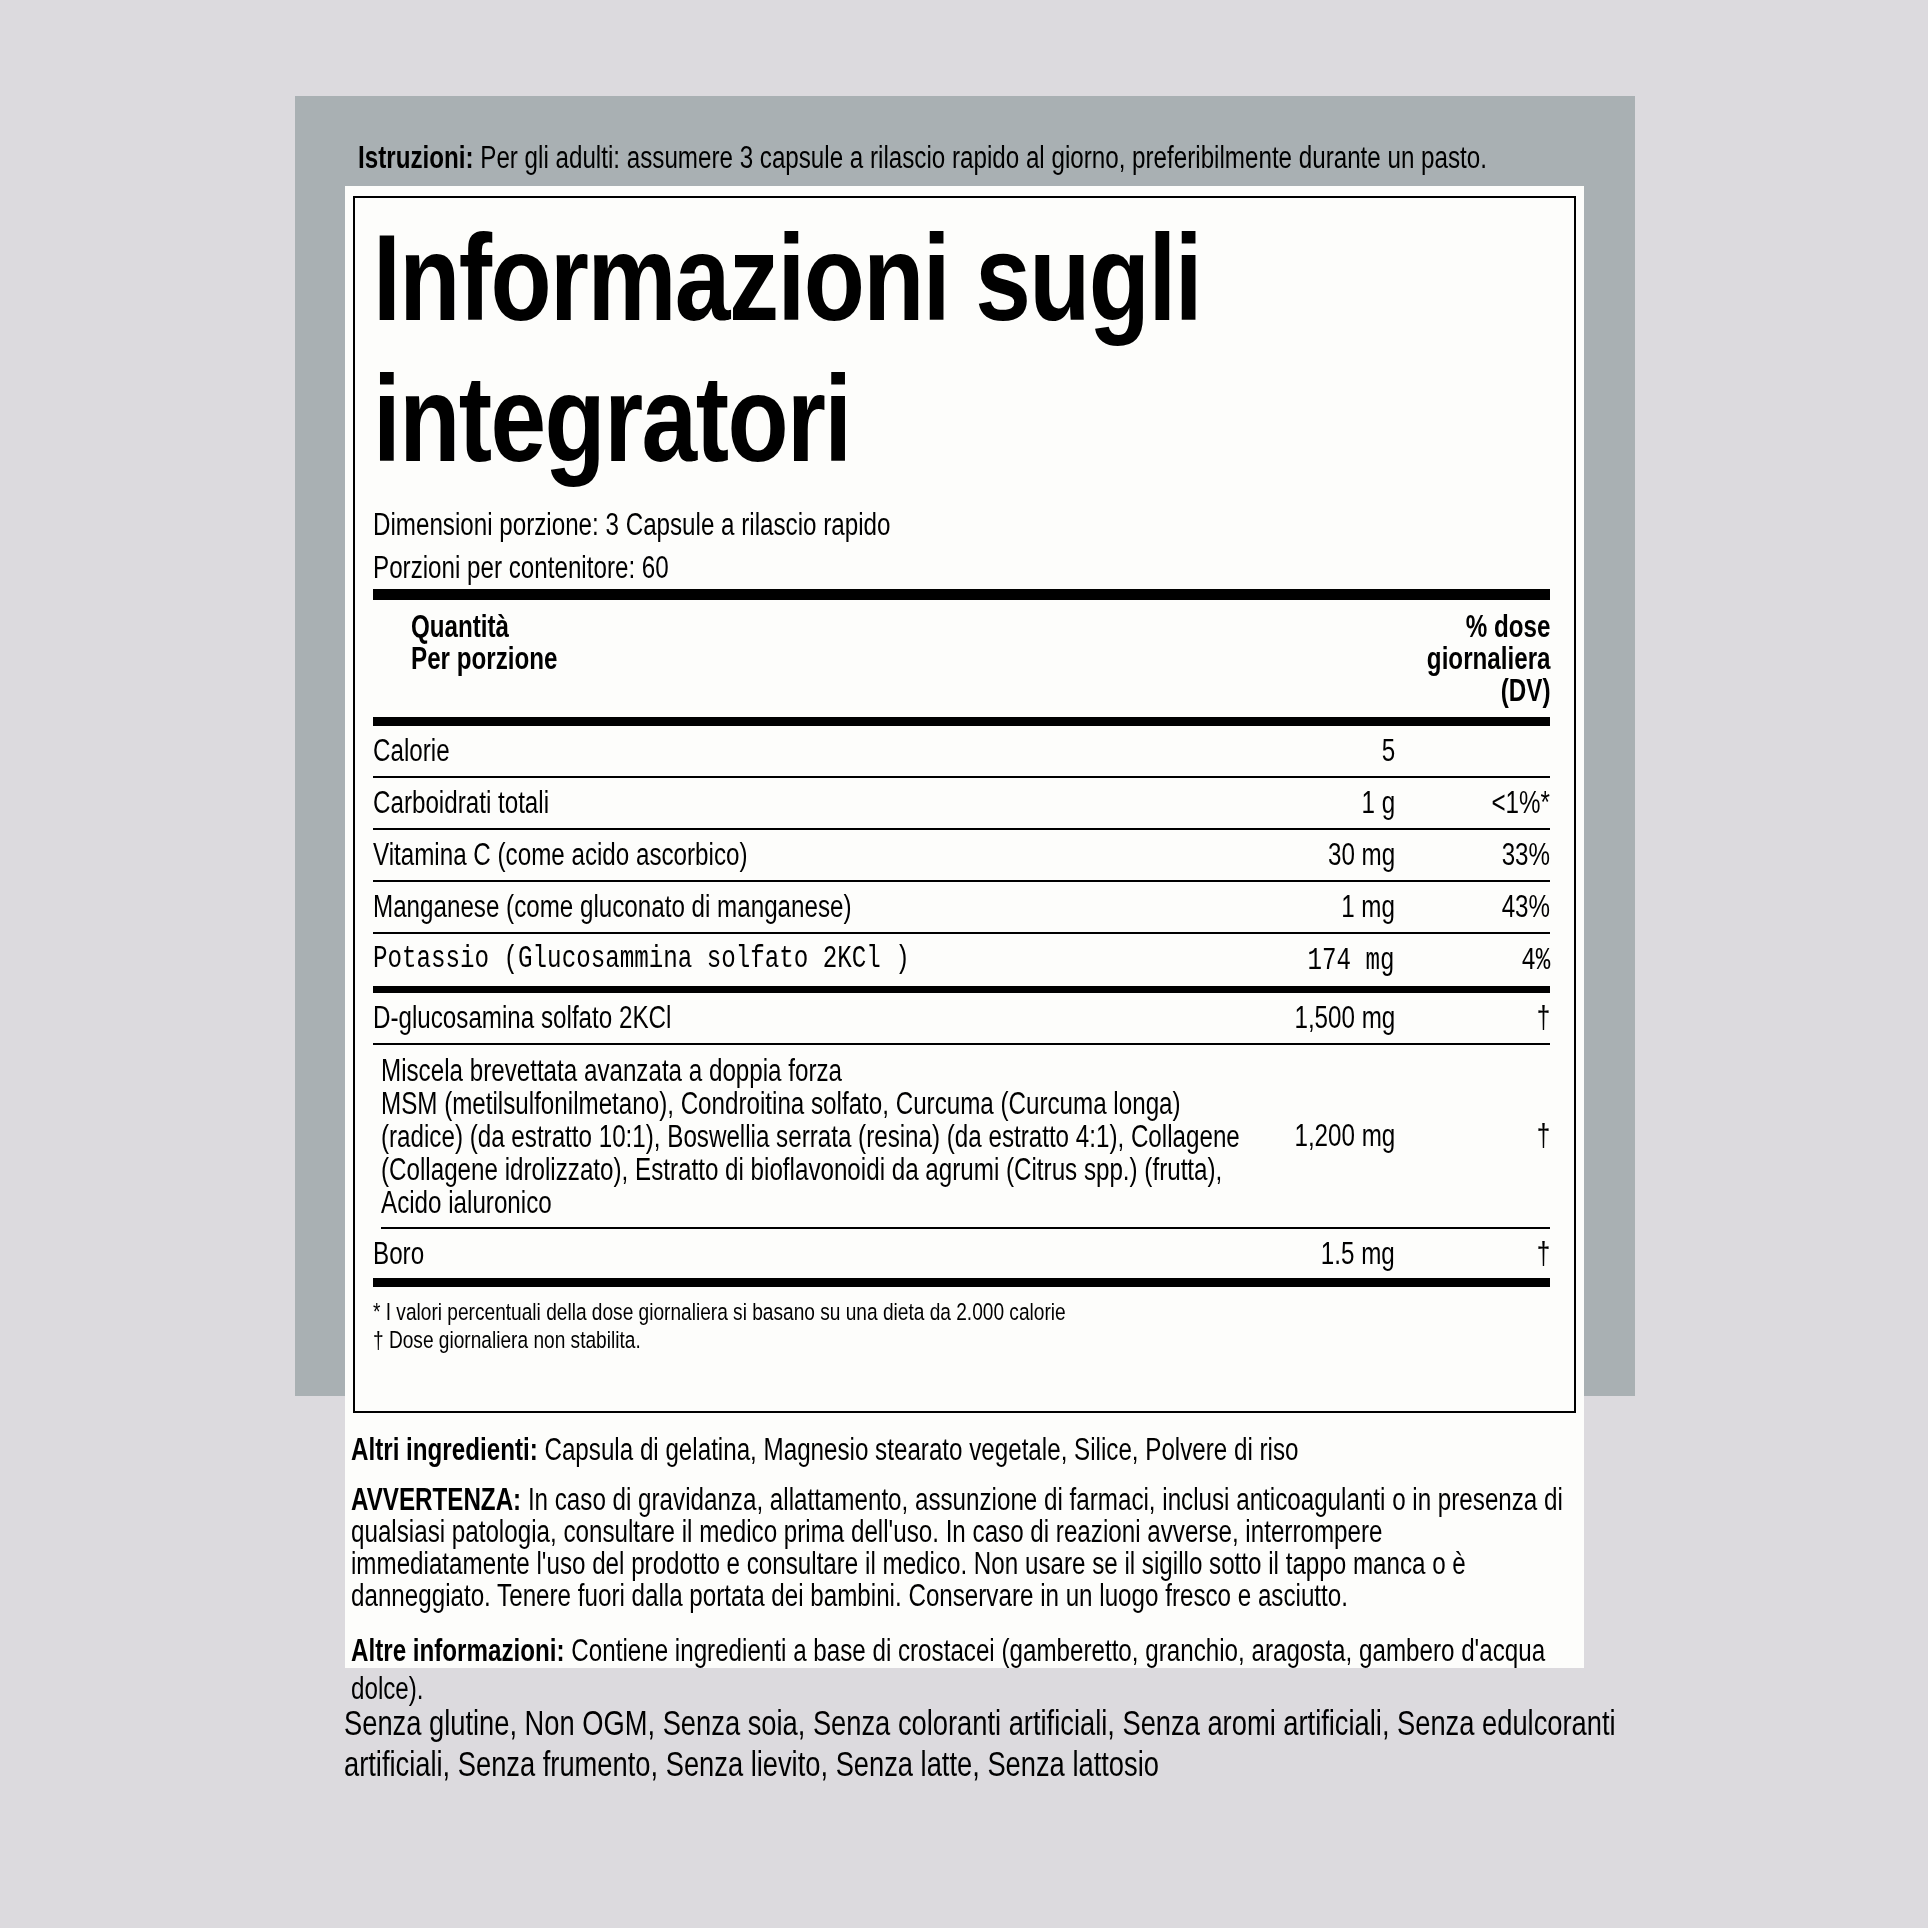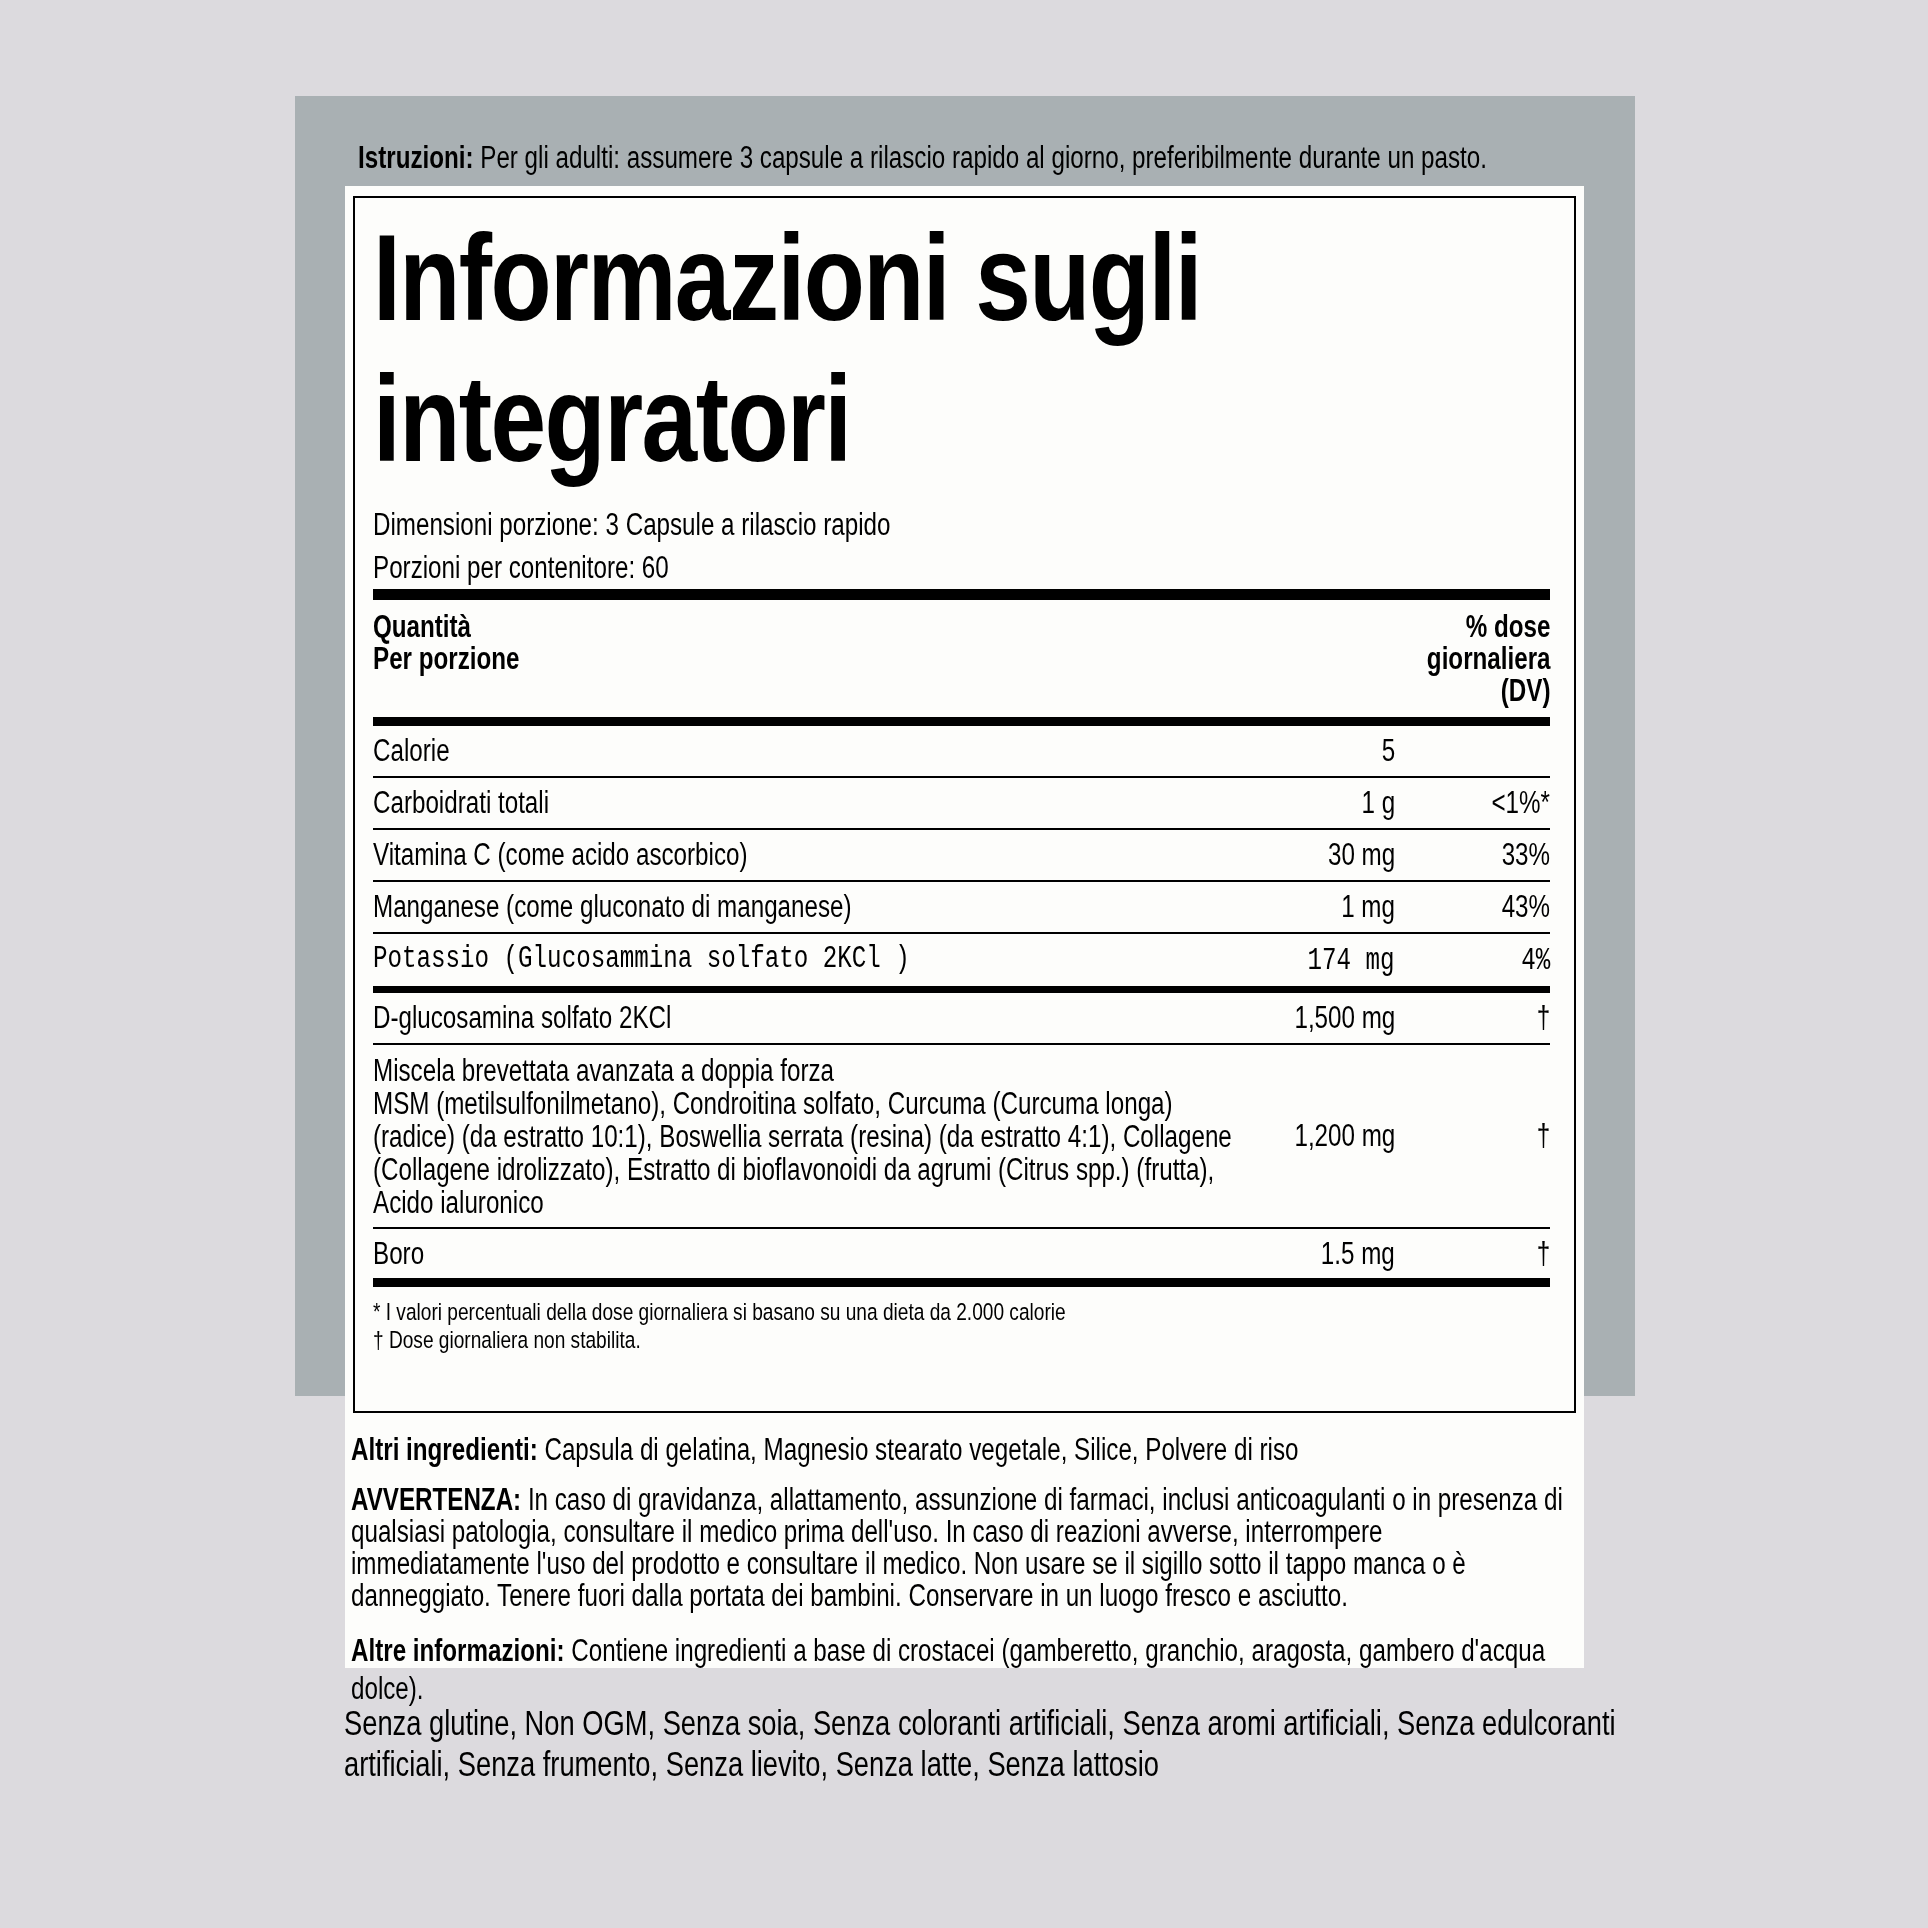--- a/index.html
+++ b/index.html
@@ -34,28 +34,28 @@
   }
   .facts-title {
     margin:9.4px 0 0 0; font-size:122px; font-weight:bold; letter-spacing:-1.9px;
     line-height:141px; white-space:pre-line; width:1507px;
   }
   .serving { margin-top:13px; font-size:31px; line-height:43px; white-space:pre-line; width:1507px; }
 
   .bar { background:#000; }
   .b12 { height:11.3px; } .b9 { height:8.5px; } .b8 { height:7.5px; }
 
-  .thead { position:relative; height:117px; box-sizing:border-box; padding:11.3px 0 9.4px; font-size:31px; font-weight:bold; }
+  .thead { position:relative; height:117px; box-sizing:border-box; padding:11.3px 0 9.4px; font-size:31px; font-weight:bold;margin-left:38px; }
   .th-left  { line-height:32px; white-space:pre-line; width:847px; }
   .th-right { position:absolute; right:0; top:11.3px; text-align:right; line-height:32px;
               white-space:pre-line; transform:scaleX(0.78); transform-origin:100% 0; }
 
   .row { position:relative; height:52px; border-bottom:2.8px solid #000; box-sizing:border-box; font-size:31px; }
   .row .nm { line-height:49px; white-space:pre-line; width:1450px; }
-  .row.multi { height:auto; padding:8.5px 0; }
+  .row.multi { height:auto; padding:8.5px 0;margin-left:8px; }
   .row.multi .nm { line-height:33px; }
   .row.last { height:49px; border-bottom:none; }
   .row.nosep { border-bottom:none;font-family:Liberation Mono, monospace; }
   .cell-amt, .cell-dv {
     position:absolute; top:50%;
     transform:translateY(-50%) scaleX(0.78); transform-origin:100% 50%;
     white-space:nowrap;
   }
   .cell-amt { right:155px; }
   .cell-dv  { right:0; }

